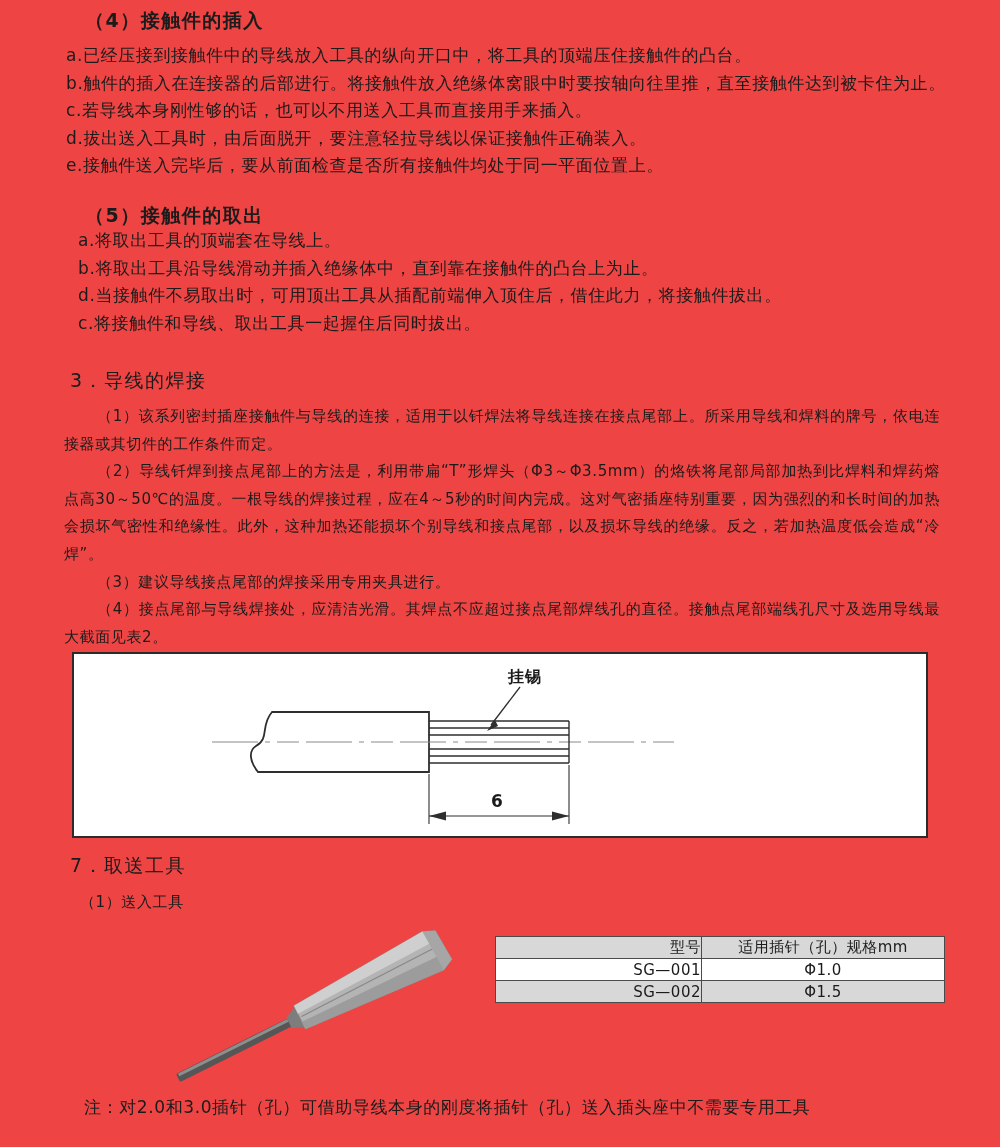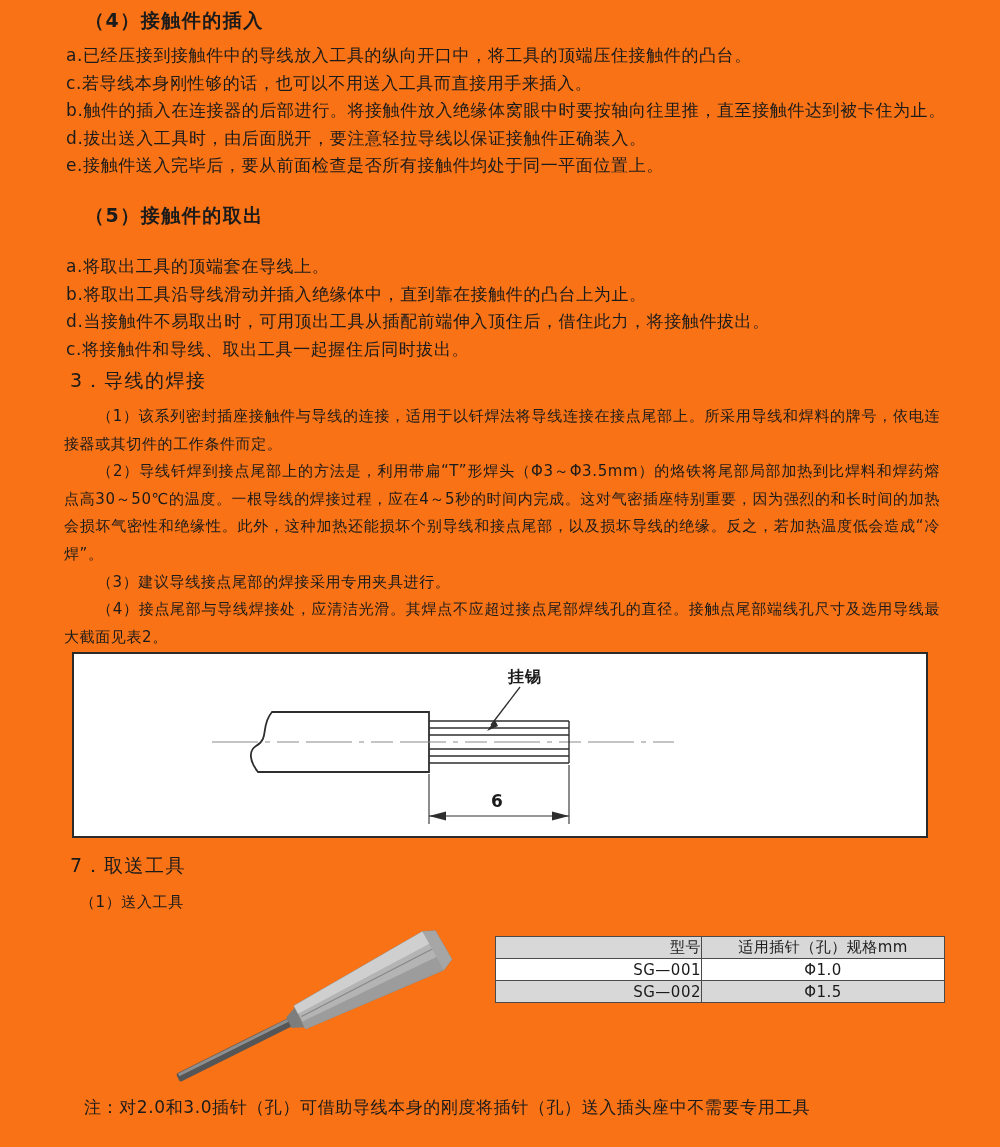--- a/index.html
+++ b/index.html
@@ -8,21 +8,21 @@
     background: #ffffff;
   }
   body {
     font-family: "DejaVu Sans", "Liberation Sans", sans-serif;
     color: #1b1b1b;
   }
   .page {
     position: relative;
     width: 1000px;
     height: 1147px;
-    background: #f97316;
+    background: #ef4444;
     overflow: hidden;
   }
   .sec-head {
     position: absolute;
     left: 85px;
     font-size: 19px;
     font-weight: bold;
     letter-spacing: 1.5px;
     white-space: nowrap;
   }
@@ -115,28 +115,28 @@
   }
 </style>
 </head>
 <body>
 
 <div class="page">
 
   <div class="sec-head" style="top:8px;">（4）接触件的插入</div>
   <ul class="steps" style="top:42px;">
     <li>a.已经压接到接触件中的导线放入工具的纵向开口中，将工具的顶端压住接触件的凸台。</li>
+    <li>b.触件的插入在连接器的后部进行。将接触件放入绝缘体窝眼中时要按轴向往里推，直至接触件达到被卡住为止。</li>
     <li>c.若导线本身刚性够的话，也可以不用送入工具而直接用手来插入。</li>
-    <li>b.触件的插入在连接器的后部进行。将接触件放入绝缘体窝眼中时要按轴向往里推，直至接触件达到被卡住为止。</li>
     <li>d.拔出送入工具时，由后面脱开，要注意轻拉导线以保证接触件正确装入。</li>
     <li>e.接触件送入完毕后，要从前面检查是否所有接触件均处于同一平面位置上。</li>
   </ul>
 
   <div class="sec-head" style="top:203px;">（5）接触件的取出</div>
-  <ul class="steps" style="top:253px;">
+  <ul class="steps" style="top:227px;margin-left:12px;">
     <li>a.将取出工具的顶端套在导线上。</li>
     <li>b.将取出工具沿导线滑动并插入绝缘体中，直到靠在接触件的凸台上为止。</li>
     <li>d.当接触件不易取出时，可用顶出工具从插配前端伸入顶住后，借住此力，将接触件拔出。</li>
     <li>c.将接触件和导线、取出工具一起握住后同时拔出。</li>
   </ul>
 
   <div class="num-head" style="top:368px;">3．导线的焊接</div>
   <div class="paras" style="top:403px;">
     <p>（1）该系列密封插座接触件与导线的连接，适用于以钎焊法将导线连接在接点尾部上。所采用导线和焊料的牌号，依电连接器或其切件的工作条件而定。</p>
     <p>（2）导线钎焊到接点尾部上的方法是，利用带扁“T”形焊头（Φ3～Φ3.5mm）的烙铁将尾部局部加热到比焊料和焊药熔点高30～50℃的温度。一根导线的焊接过程，应在4～5秒的时间内完成。这对气密插座特别重要，因为强烈的和长时间的加热会损坏气密性和绝缘性。此外，这种加热还能损坏个别导线和接点尾部，以及损坏导线的绝缘。反之，若加热温度低会造成“冷焊”。</p>

